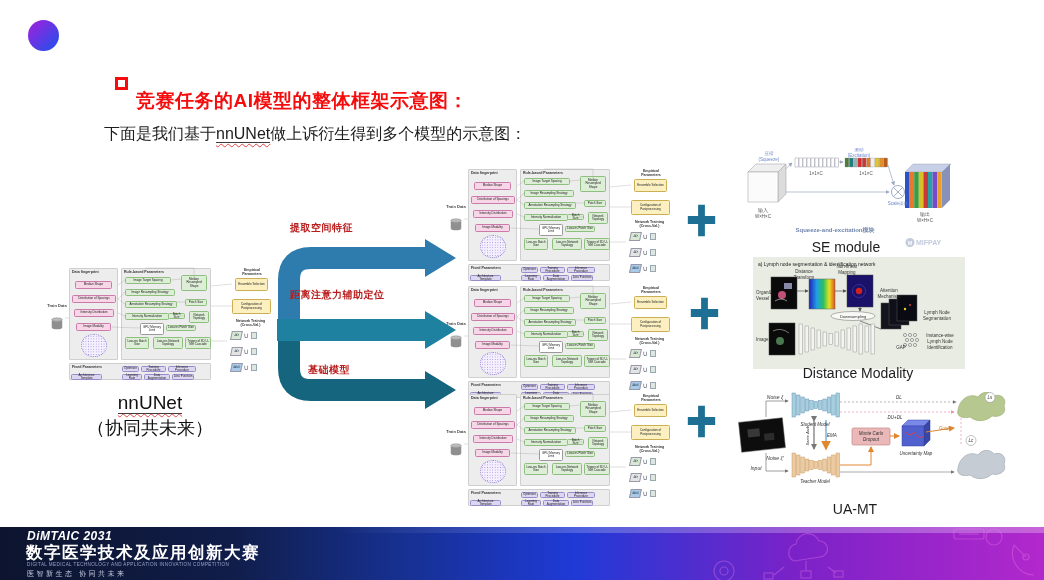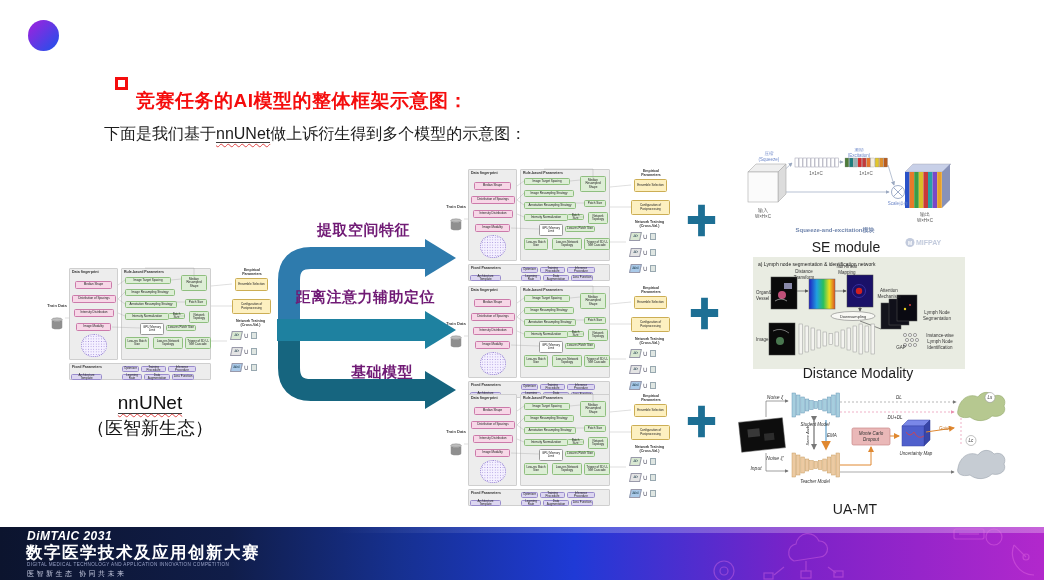--- a/index.html
+++ b/index.html
@@ -38,21 +38,21 @@
   .trow .cup { font-size:7.5px; color:#667; line-height:1; }
   .trow .sq { width:6.5px; height:6.5px; border:.5px solid #98a8b0; background:#dfe6e2; }
   .dconn { position:absolute; inset:0; }
 
   
   .base-name { position:absolute; left:60px; top:392px; width:180px; text-align:center; font-size:19px; color:#111; }
   .base-sub  { position:absolute; left:48px; top:416px; width:204px; text-align:center; font-size:18px; color:#111; }
 
   
   #branch-arrows { position:absolute; left:265px; top:218px; z-index:2; }
-  .arrow-label { position:absolute; font-size:15px; font-weight:bold; color:#701a75; text-align:right; z-index:3; letter-spacing:.5px; }
+  .arrow-label { position:absolute; font-size:10px; font-weight:bold; color:#b91c1c; text-align:left; z-index:3; letter-spacing:.5px; }
   #al-0 { left:290px; top:221px; width:120px; }
   #al-1 { left:290px; top:288px; width:145px; }
   #al-2 { left:308px; top:363px; width:105px; }
 
   
   .mid-caption { position:absolute; left:398px; top:502px; width:225px; text-align:center; font-size:21px; font-weight:bold; color:#111; letter-spacing:1px; }
   .plus { position:absolute; width:31px; height:35px; }
 
   
   .mod-svg { position:absolute; }
@@ -158,21 +158,21 @@
         <line x1="132" y1="50" x2="140" y2="50" stroke="#9a9a9a" stroke-width="0.4" opacity="0.8"></line>
         <line x1="166" y1="20" x2="187" y2="18" stroke="#9a9a9a" stroke-width="0.4" opacity="0.8"></line>
         <line x1="166" y1="40" x2="187" y2="40" stroke="#9a9a9a" stroke-width="0.4" opacity="0.8"></line>
         <line x1="166" y1="75" x2="182" y2="75" stroke="#9a9a9a" stroke-width="0.4" opacity="0.8"></line>
         <line x1="20" y1="52" x2="24" y2="52" stroke="#9a9a9a" stroke-width="0.4" opacity="0.8"></line>
         <line x1="149" y1="12" x2="149" y2="2" stroke="#9a9a9a" stroke-width="0.4" opacity="0.8"></line>
         <line x1="149" y1="2" x2="100" y2="2" stroke="#9a9a9a" stroke-width="0.4" opacity="0.8"></line>
       </svg>
     </div>
   <div class="base-name"><span class="u-link">nnUNet</span></div>
-  <div class="base-sub">（医智新生态）</div>
+  <div class="base-sub">（协同共未来）</div>
 
   <svg id="branch-arrows" width="200" height="200" viewBox="0 0 200 200">
     <g>
       <path d="M 24 120 V 62 Q 24 40 46 40 H 161" fill="none" stroke="var(--arrow_top)" stroke-width="22" stroke-linejoin="round"></path>
       <polygon points="160,21 160,59 191,40" fill="var(--arrow_top)"></polygon>
     </g>
     <g>
       <path d="M 24 104 V 150 Q 24 172 46 172 H 161" fill="none" stroke="var(--arrow_bottom)" stroke-width="22" stroke-linejoin="round"></path>
       <polygon points="160,153 160,191 191,172" fill="var(--arrow_bottom)"></polygon>
     </g>

